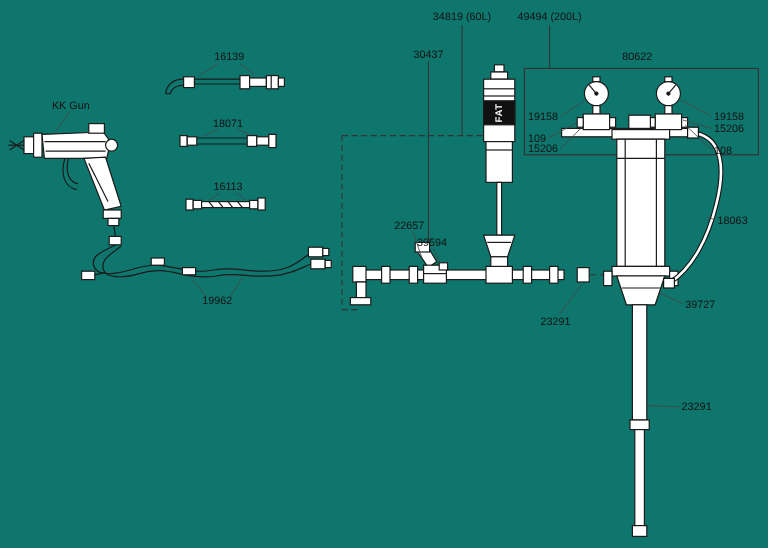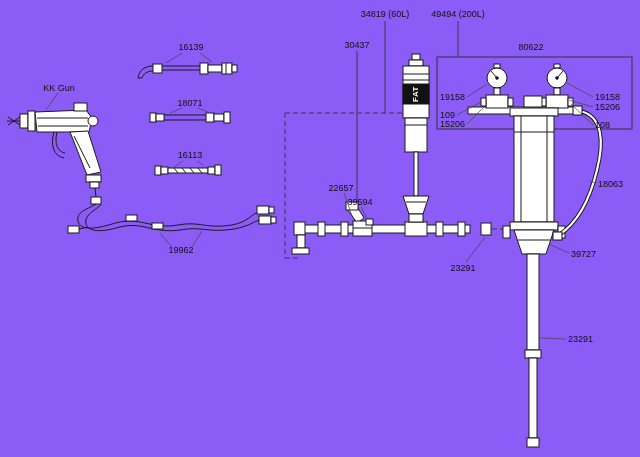--- a/index.html
+++ b/index.html
@@ -1,16 +1,16 @@
 <!DOCTYPE html>
 <html><head>
 <meta charset="utf-8">
 <style>
   html,body{margin:0;padding:0;background:#ffffff;}
-  .stage{width:640px;height:457px;background:#8b5cf6;position:relative;overflow:hidden;
+  .stage{width:640px;height:457px;background:#0f766e;position:relative;overflow:hidden;
          font-family:"Liberation Sans", sans-serif;}
   svg{display:block;}
   .ln line{stroke:#333;stroke-width:0.9;}
   line.dash{stroke-dasharray:5 3;}
   .box{fill:none;stroke:#333;stroke-width:1;}
   .part rect,.part polygon,.part circle,.part path,.part line{stroke:#1a1a1a;stroke-width:1;fill:none;}
   .leader line{stroke:#444;stroke-width:0.7;}
   svg text{font-family:"Liberation Sans", sans-serif;font-size:9px;fill:#111;}
 </style>
 </head>

